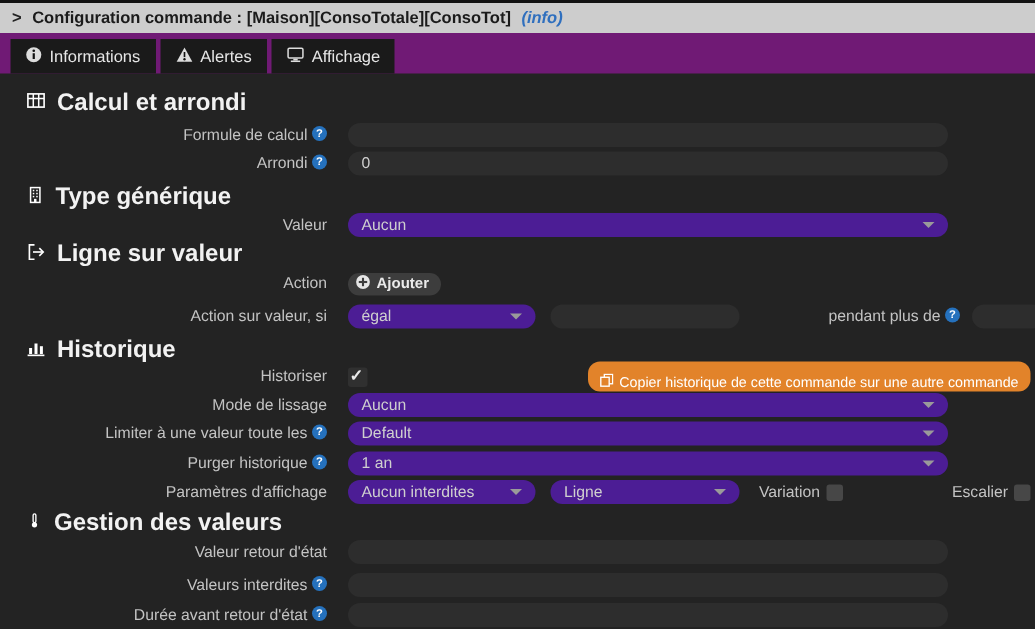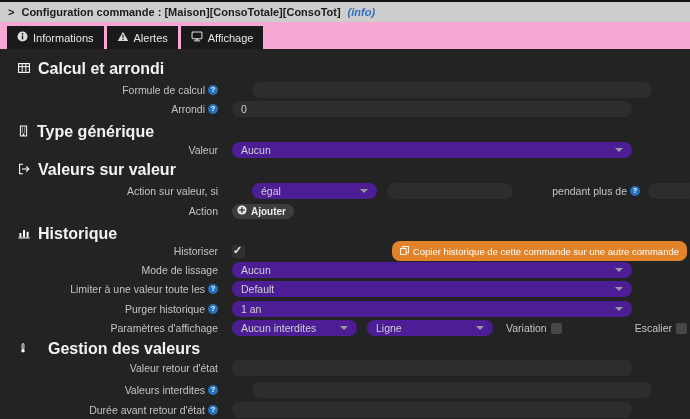--- a/index.html
+++ b/index.html
@@ -7,21 +7,21 @@
   body { background:#232323; font-family:"Liberation Sans", sans-serif; }
 
   
   .titlebar { height:22px; background:#cdcdcd; border-top:2px solid #121212;
     display:flex; align-items:center; padding:0 8px; gap:7px;
     color:#1b1b1b; font-size:11px; font-weight:bold; }
   .titlebar .chev { font-size:11px; color:#222; cursor:pointer; }
   .titlebar .info { color:#2f6fbe; font-style:italic; cursor:pointer; }
 
   
-  .tabbar { height:27px; background:#f9a8d4; display:flex; align-items:flex-end;
+  .tabbar { height:27px; background:#701a75; display:flex; align-items:flex-end;
     padding-left:7px; gap:3px; }
   .tab { height:23px; background:#1a1a1a; color:#e6e6e6; font-size:11px;
     display:flex; align-items:center; gap:5px; padding:0 10px; cursor:pointer; }
   .tab.active { background:#272727; border-bottom:2px solid #567430; }
   .tab svg { flex-shrink:0; }
 
   
   .content { padding-top:1px; }
   .sect { display:flex; align-items:center; gap:8px; margin-left:18px;
     color:#f2f2f2; font-size:16px; font-weight:bold; height:14px; }
@@ -49,29 +49,29 @@
 
   .cb { width:13px; height:13px; background:#303030; border-radius:2px;
     position:relative; cursor:pointer; flex-shrink:0; }
   .cb.checked::after { content:"✓"; position:absolute; left:1px; top:-1px;
     color:#e9e9e9; font-size:11px; font-weight:bold; }
   .cb.small { width:11px; height:11px; background:#474747; }
 
   .btn-add { display:flex; align-items:center; gap:4px; background:#3d3d3d;
     border-radius:8px; height:15px; padding:0 8px 0 5px; color:#eaeaea;
     font-size:10px; font-weight:bold; cursor:pointer; }
-  .btn-copy { display:flex; align-items:center; gap:4px; background:#e2832a;
+  .btn-copy { display:flex; align-items:flex-end; gap:4px; background:#e2832a;
     border-radius:8px; height:20px; padding:0 8px; color:#fff; font-size:9.5px;
     cursor:pointer; margin-left:auto; margin-right:3px; white-space:nowrap; }
 
   .rightlab { color:#c3c3c3; font-size:10.5px; white-space:nowrap; }
   .cutinput { width:48px; margin-right:-6px; }
 
   
-  .mt12 { margin-top:12px; } .mt8 { margin-top:8px; } .mt6 { margin-top:6px;gap:20px; }
+  .mt12 { margin-top:12px; } .mt8 { margin-top:8px; } .mt6 { margin-top:6px; }
   .mt5 { margin-top:5px; } .mt4 { margin-top:4px; } .mt2 { margin-top:2px; }
 </style>
 </head>
 <body>
 
 <div class="titlebar">
   <span class="chev">&gt;</span>
   <span>Configuration commande : [Maison][ConsoTotale][ConsoTot]</span>
   <span class="info">(info)</span>
 </div>
@@ -149,47 +149,47 @@
       </div>
     </div>
   </div>
 
   <div class="sect mt5">
     <span><svg width="12" height="12" viewBox="0 0 12 12">
           <path d="M5 1.2H1.6v9.6H5" fill="none" stroke="#fff" stroke-width="1.1"></path>
           <line x1="4" y1="6" x2="10.6" y2="6" stroke="#fff" stroke-width="1.1"></line>
           <path d="M8.2 3.4 10.8 6 8.2 8.6" fill="none" stroke="#fff" stroke-width="1.1"></path>
         </svg></span>
-    <span>Valeurs sur valeur</span>
-  </div>
-  <div class="row mt6">
-    <div class="lbl"><span>Action sur valeur, si</span></div>
-    <div class="ctls">
-      <div class="select w125">
-        <span>égal</span>
-          <span class="caret"></span>
-      </div>
-      <input class="ctl" style="width: 126px; margin-left: 10px;" value="">
-      <span class="rightlab" style="margin-left:auto;"><span>pendant plus de</span><span class="help"></span></span>
-      <input class="ctl cutinput" style="margin-left: 8px;" value="">
-    </div>
+    <span>Ligne sur valeur</span>
   </div>
   <div class="row mt4">
     <div class="lbl"><span>Action</span></div>
     <div class="ctls">
       <div class="btn-add">
         <span><svg width="10" height="10" viewBox="0 0 10 10">
               <circle cx="5" cy="5" r="4.6" fill="#e6e6e6"></circle>
               <rect x="4.3" y="2.2" width="1.4" height="5.6" fill="#3d3d3d"></rect>
               <rect x="2.2" y="4.3" width="5.6" height="1.4" fill="#3d3d3d"></rect>
             </svg></span>
         <span>Ajouter</span>
       </div>
     </div>
   </div>
+  <div class="row mt6">
+    <div class="lbl"><span>Action sur valeur, si</span></div>
+    <div class="ctls">
+      <div class="select w125">
+        <span>égal</span>
+          <span class="caret"></span>
+      </div>
+      <input class="ctl" style="width: 126px; margin-left: 10px;" value="">
+      <span class="rightlab" style="margin-left:auto;"><span>pendant plus de</span><span class="help"></span></span>
+      <input class="ctl cutinput" style="margin-left: 8px;" value="">
+    </div>
+  </div>
 
   <div class="sect mt8">
     <span><svg width="12" height="12" viewBox="0 0 12 12">
           <rect x="1.4" y="6" width="2" height="4" fill="#fff"></rect>
           <rect x="5" y="3" width="2" height="7" fill="#fff"></rect>
           <rect x="8.6" y="4.8" width="2" height="5.2" fill="#fff"></rect>
           <line x1=".4" y1="10.9" x2="11.6" y2="10.9" stroke="#fff" stroke-width="1.1"></line>
         </svg></span>
     <span>Historique</span>
   </div>

